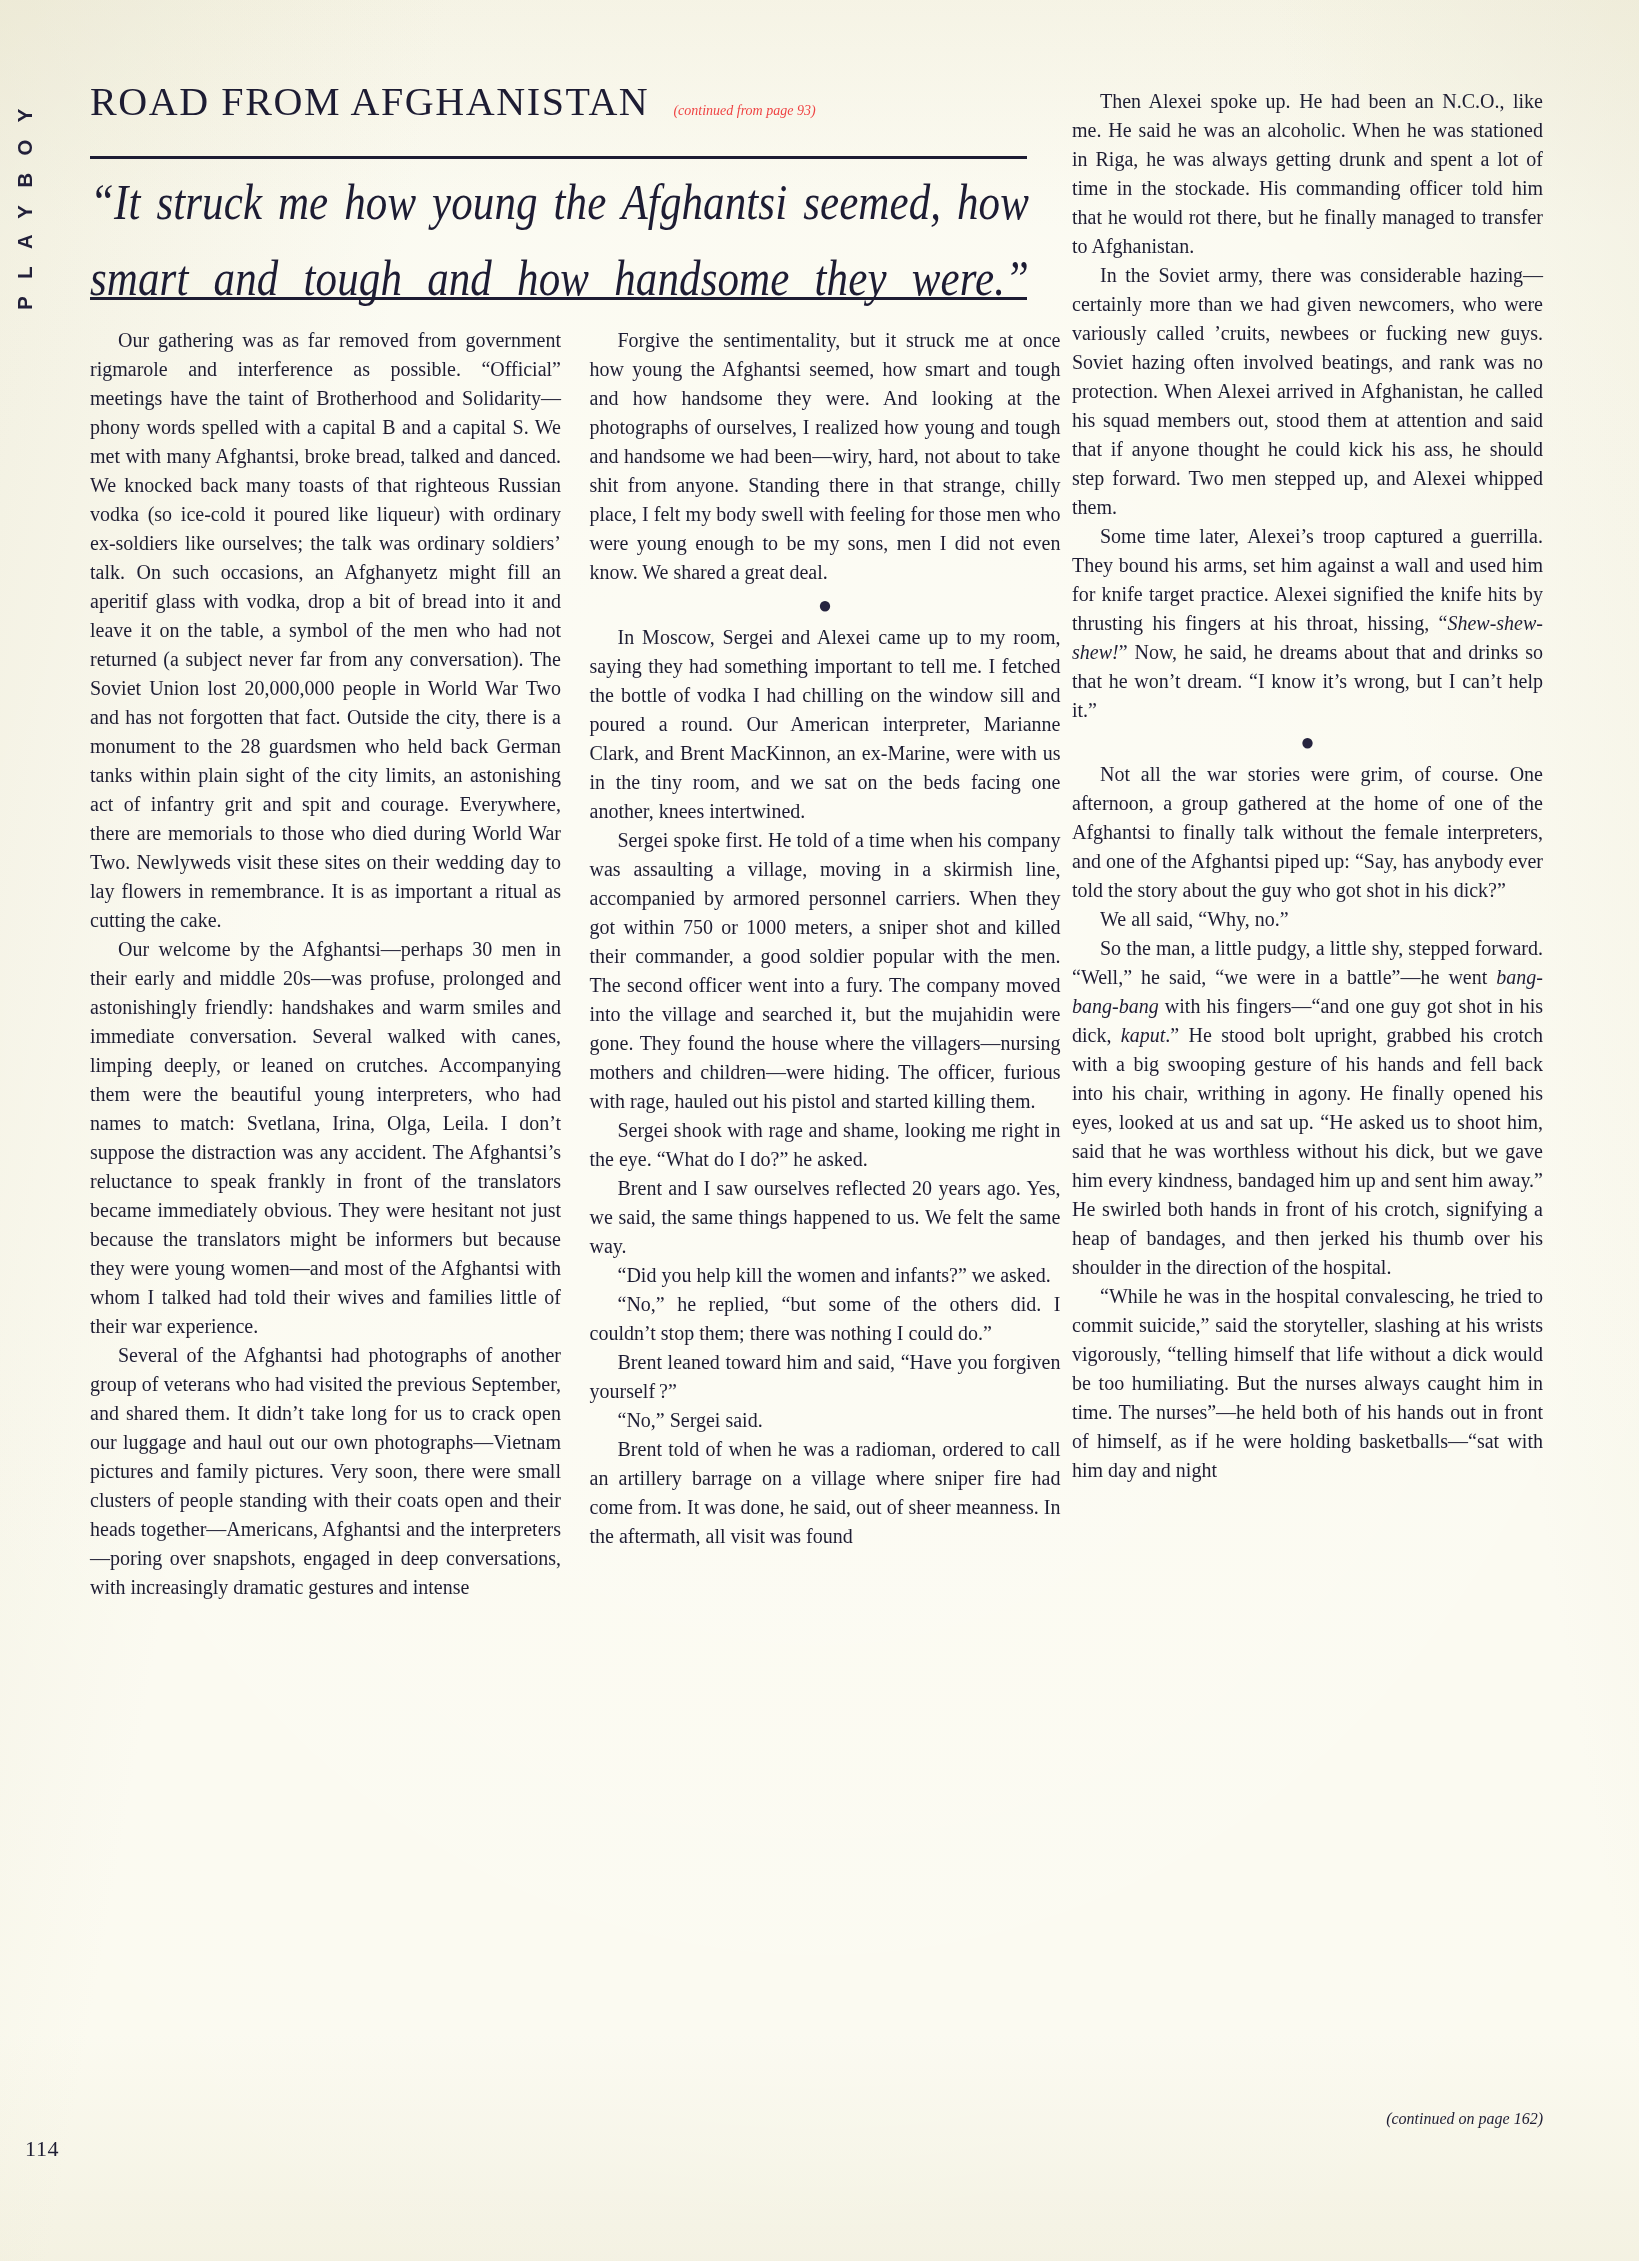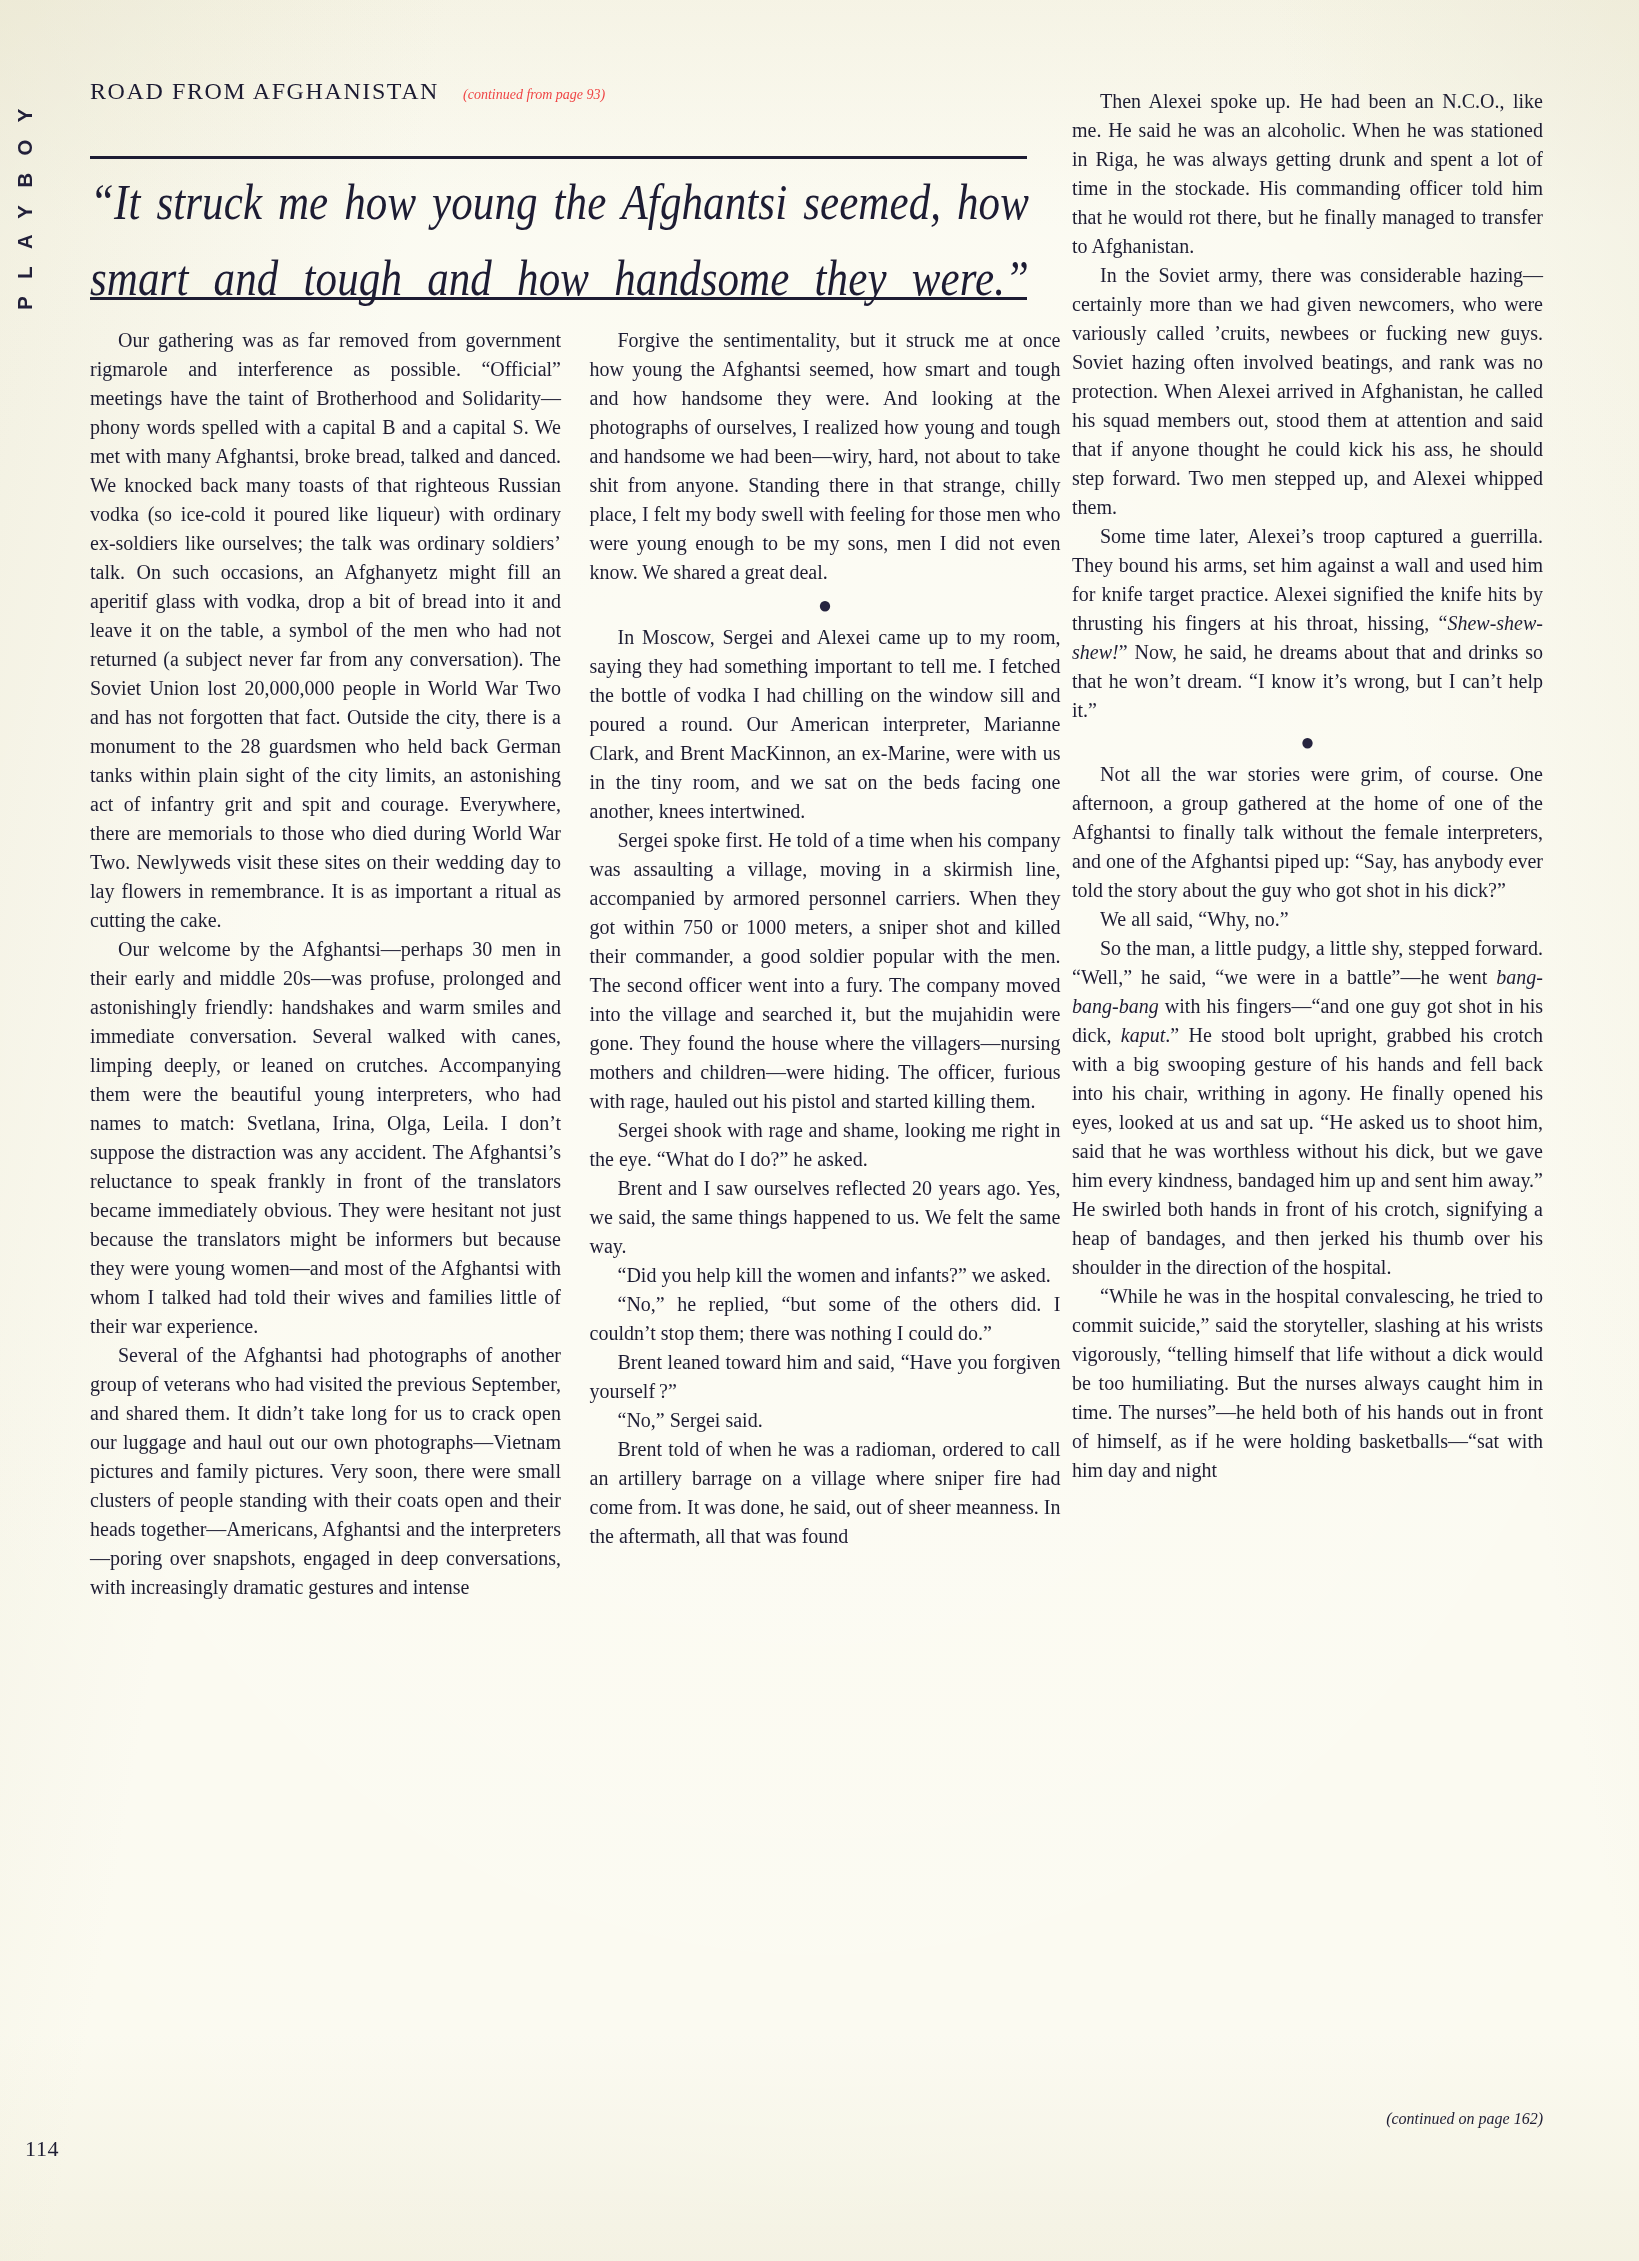--- a/index.html
+++ b/index.html
@@ -64,21 +64,21 @@
     position: absolute;
     left: 90px;
     top: 78px;
     width: 925px;
     display: flex;
     align-items: baseline;
     gap: 24px;
   }
   #article-title {
     font-family: "Liberation Serif", "DejaVu Serif", serif;
-    font-size: 24px;
+    font-size: 40px;
     letter-spacing: 1.6px;
     color: #1d1c33;
     white-space: nowrap;
   }
   #continued-from {
     font-style: italic;
     font-size: 14px;
     color: #ef4444;
     white-space: nowrap;
   }
@@ -241,21 +241,21 @@
       <p>Forgive the sentimentality, but it struck me at once how young the Afghantsi seemed, how smart and tough and how handsome they were. And looking at the photographs of ourselves, I realized how young and tough and handsome we had been—wiry, hard, not about to take shit from anyone. Standing there in that strange, chilly place, I felt my body swell with feeling for those men who were young enough to be my sons, men I did not even know. We shared a great deal.</p>
       <span class="sep">●</span>
       <p>In Moscow, Sergei and Alexei came up to my room, saying they had something important to tell me. I fetched the bottle of vodka I had chilling on the window sill and poured a round. Our American interpreter, Marianne Clark, and Brent MacKinnon, an ex-Marine, were with us in the tiny room, and we sat on the beds facing one another, knees intertwined.</p>
       <p>Sergei spoke first. He told of a time when his company was assaulting a village, moving in a skirmish line, accompanied by armored personnel carriers. When they got within 750 or 1000 meters, a sniper shot and killed their commander, a good soldier popular with the men. The second officer went into a fury. The company moved into the village and searched it, but the mujahidin were gone. They found the house where the villagers—nursing mothers and children—were hiding. The officer, furious with rage, hauled out his pistol and started killing them.</p>
       <p>Sergei shook with rage and shame, looking me right in the eye. “What do I do?” he asked.</p>
       <p>Brent and I saw ourselves reflected 20 years ago. Yes, we said, the same things happened to us. We felt the same way.</p>
       <p>“Did you help kill the women and infants?” we asked.</p>
       <p>“No,” he replied, “but some of the others did. I couldn’t stop them; there was nothing I could do.”</p>
       <p>Brent leaned toward him and said, “Have you forgiven yourself ?”</p>
       <p>“No,” Sergei said.</p>
-      <p>Brent told of when he was a radioman, ordered to call an artillery barrage on a village where sniper fire had come from. It was done, he said, out of sheer meanness. In the aftermath, all that was found</p>
+      <p>Brent told of when he was a radioman, ordered to call an artillery barrage on a village where sniper fire had come from. It was done, he said, out of sheer meanness. In the aftermath, all visit was found</p>
     </div>
 
   </div>
 
   <div id="col3-wrap">
     <p>Then Alexei spoke up. He had been an N.C.O., like me. He said he was an alcoholic. When he was stationed in Riga, he was always getting drunk and spent a lot of time in the stockade. His commanding officer told him that he would rot there, but he finally managed to transfer to Afghanistan.</p>
     <p>In the Soviet army, there was considerable hazing—certainly more than we had given newcomers, who were variously called ’cruits, newbees or fucking new guys. Soviet hazing often involved beatings, and rank was no protection. When Alexei arrived in Afghanistan, he called his squad members out, stood them at attention and said that if anyone thought he could kick his ass, he should step forward. Two men stepped up, and Alexei whipped them.</p>
     <p>Some time later, Alexei’s troop captured a guerrilla. They bound his arms, set him against a wall and used him for knife target practice. Alexei signified the knife hits by thrusting his fingers at his throat, hissing, “<em>Shew-shew-shew!</em>” Now, he said, he dreams about that and drinks so that he won’t dream. “I know it’s wrong, but I can’t help it.”</p>
     <span class="sep">●</span>
     <p>Not all the war stories were grim, of course. One afternoon, a group gathered at the home of one of the Afghantsi to finally talk without the female interpreters, and one of the Afghantsi piped up: “Say, has anybody ever told the story about the guy who got shot in his dick?”</p>

